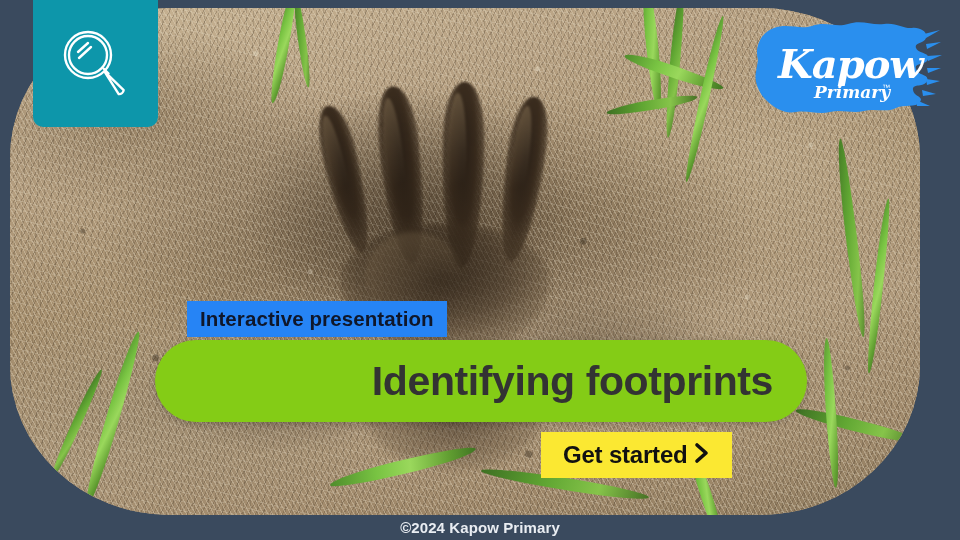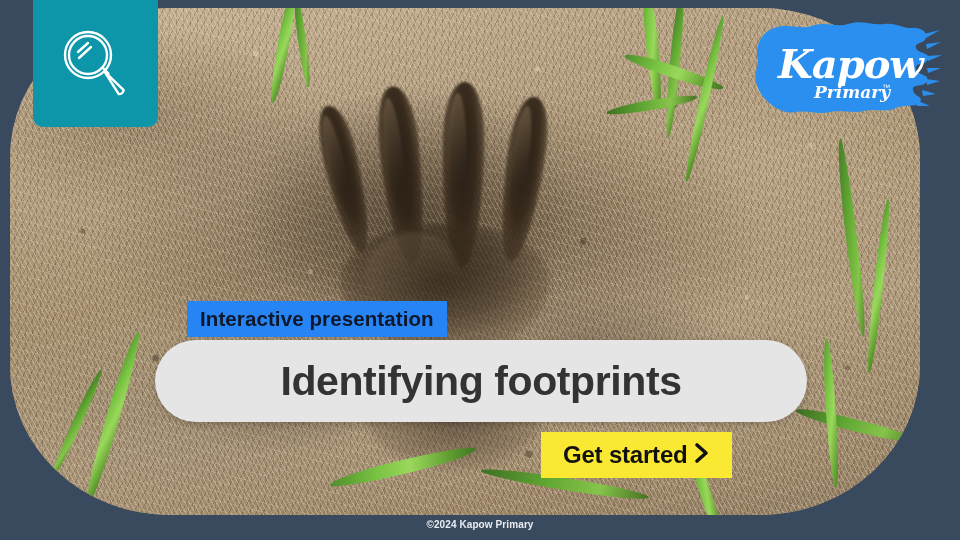--- a/index.html
+++ b/index.html
@@ -171,25 +171,25 @@
     line-height: 36px;
     white-space: nowrap;
     box-sizing: border-box;
   }
   #title-card {
     position: absolute;
     left: 155px;
     top: 340px;
     width: 652px;
     height: 82px;
-    background: #e5e5e5;
+    background: #84cc16;
     border-radius: 41px;
     display: flex;
     align-items: center;
-    justify-content: center;
+    justify-content: flex-end;
     box-shadow: 0 2px 7px rgba(0,0,0,0.20);
     box-sizing: border-box;
     padding: 0 34px;
   }
   #title-text {
     color: #333333;
     font-size: 41px;
     font-weight: bold;
     letter-spacing: -0.4px;
     white-space: nowrap;
@@ -217,21 +217,21 @@
   #cta-chevron { display: block; }
 
   
   #footer {
     position: absolute;
     left: 0;
     right: 0;
     top: 519px;
     text-align: center;
     color: #e9edf2;
-    font-size: 10px;
+    font-size: 15px;
     font-weight: bold;
     letter-spacing: .1px;
   }
 </style>
 </head>
 <body>
 
 <div id="slide">
 
   <div id="hero">

